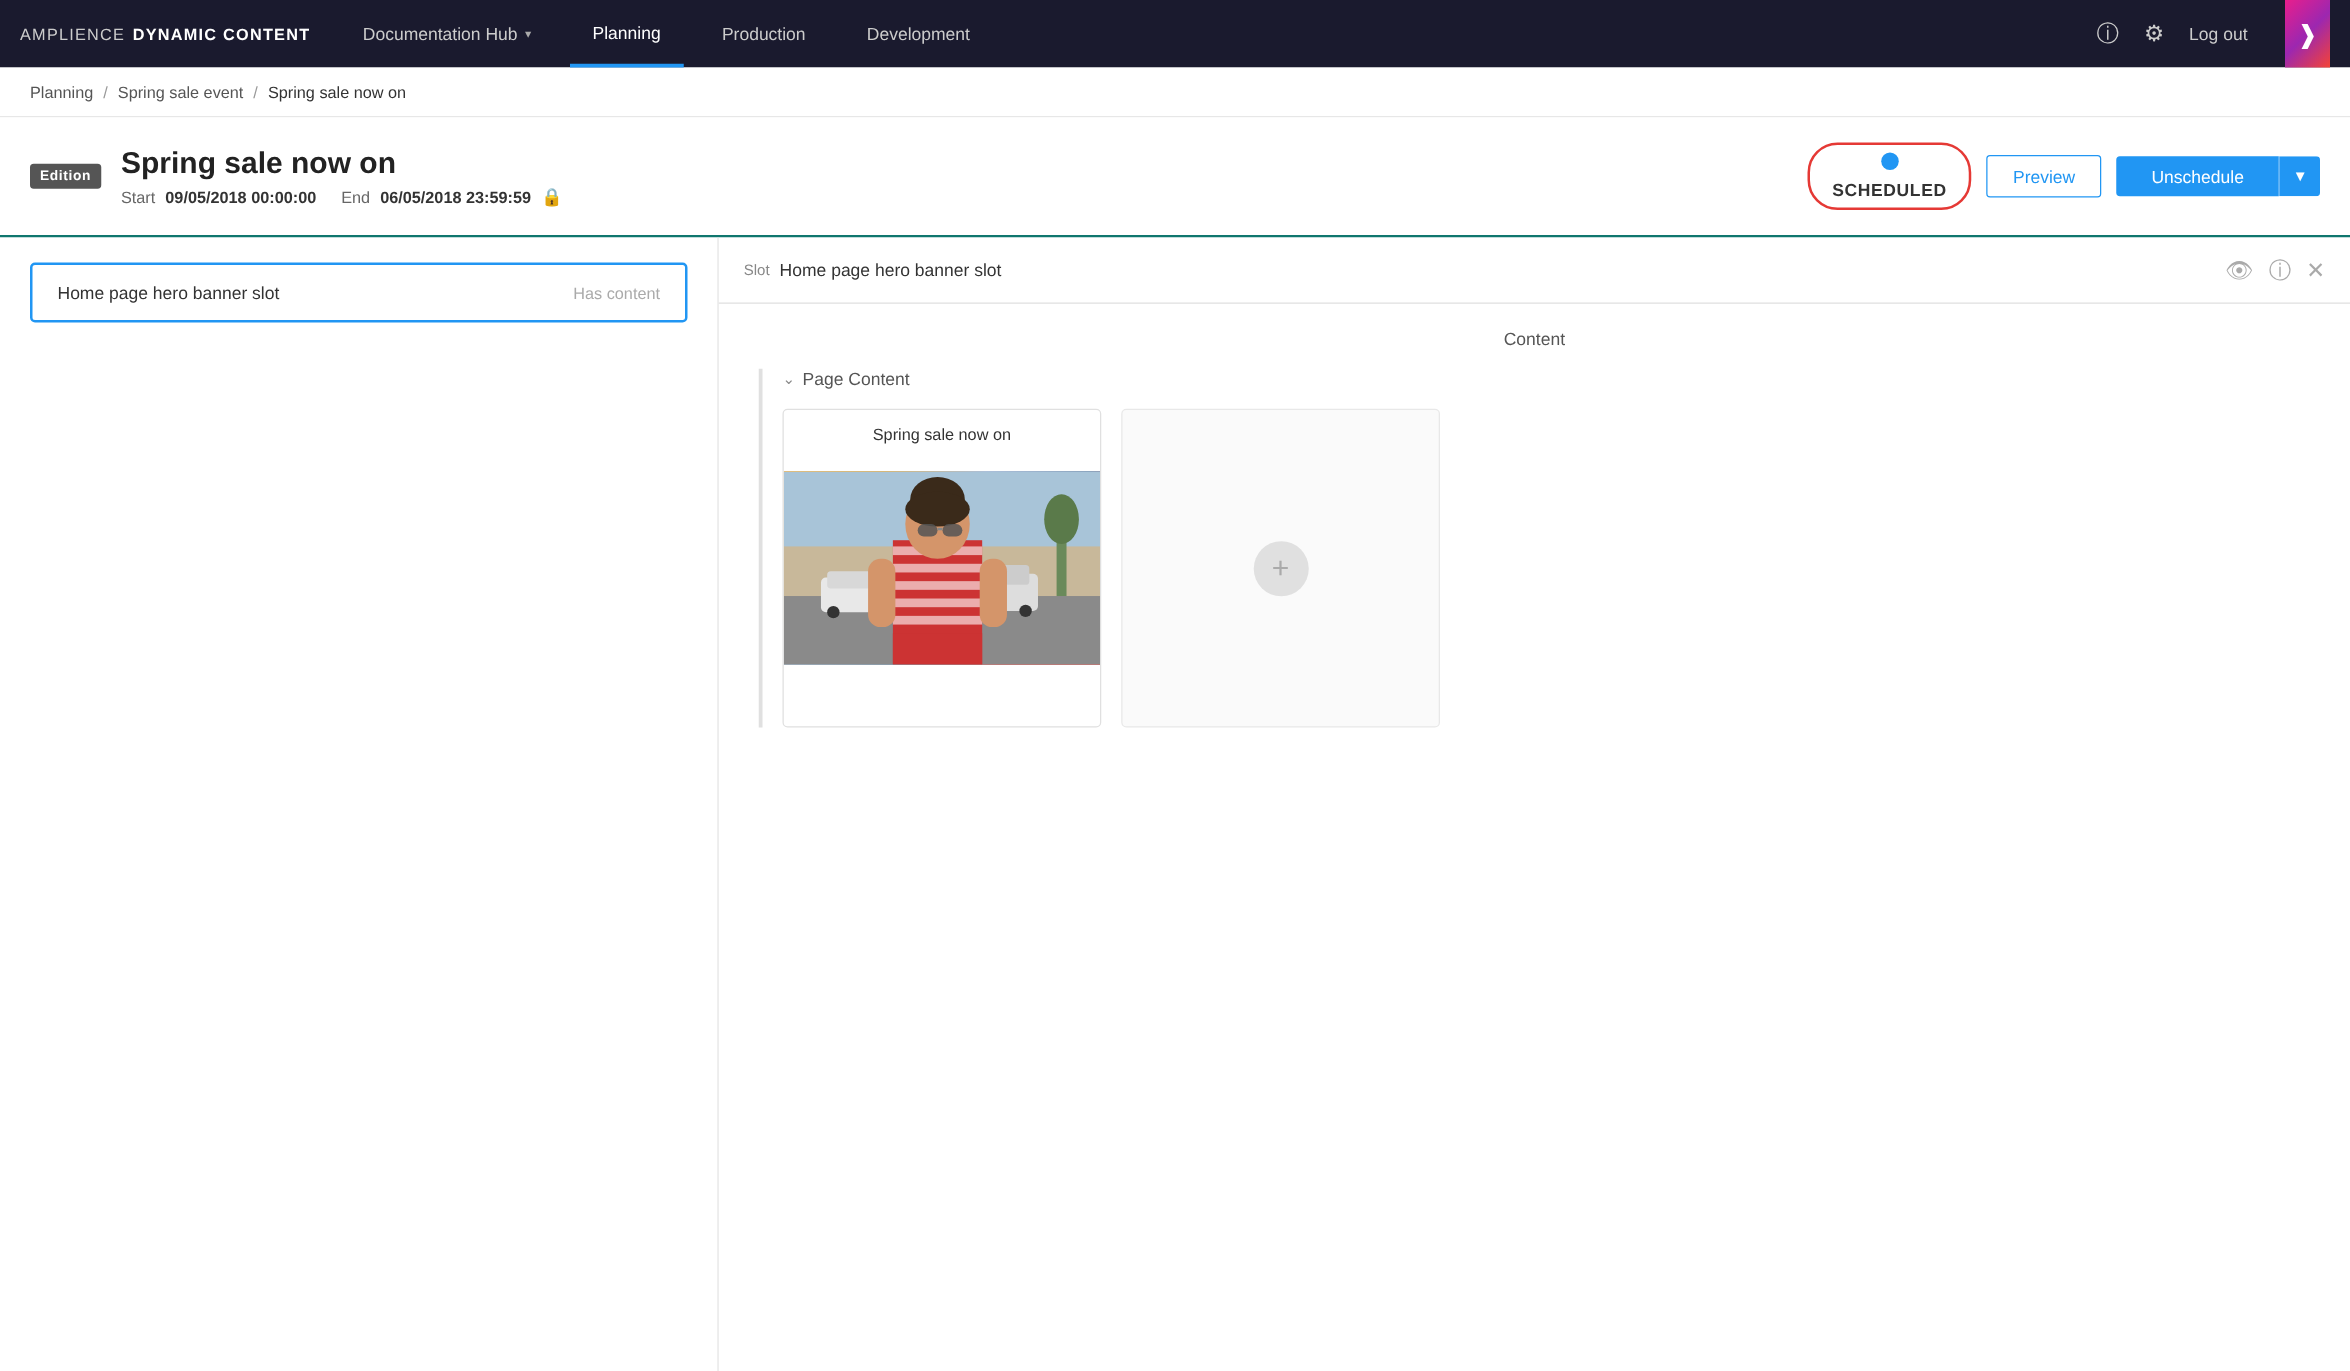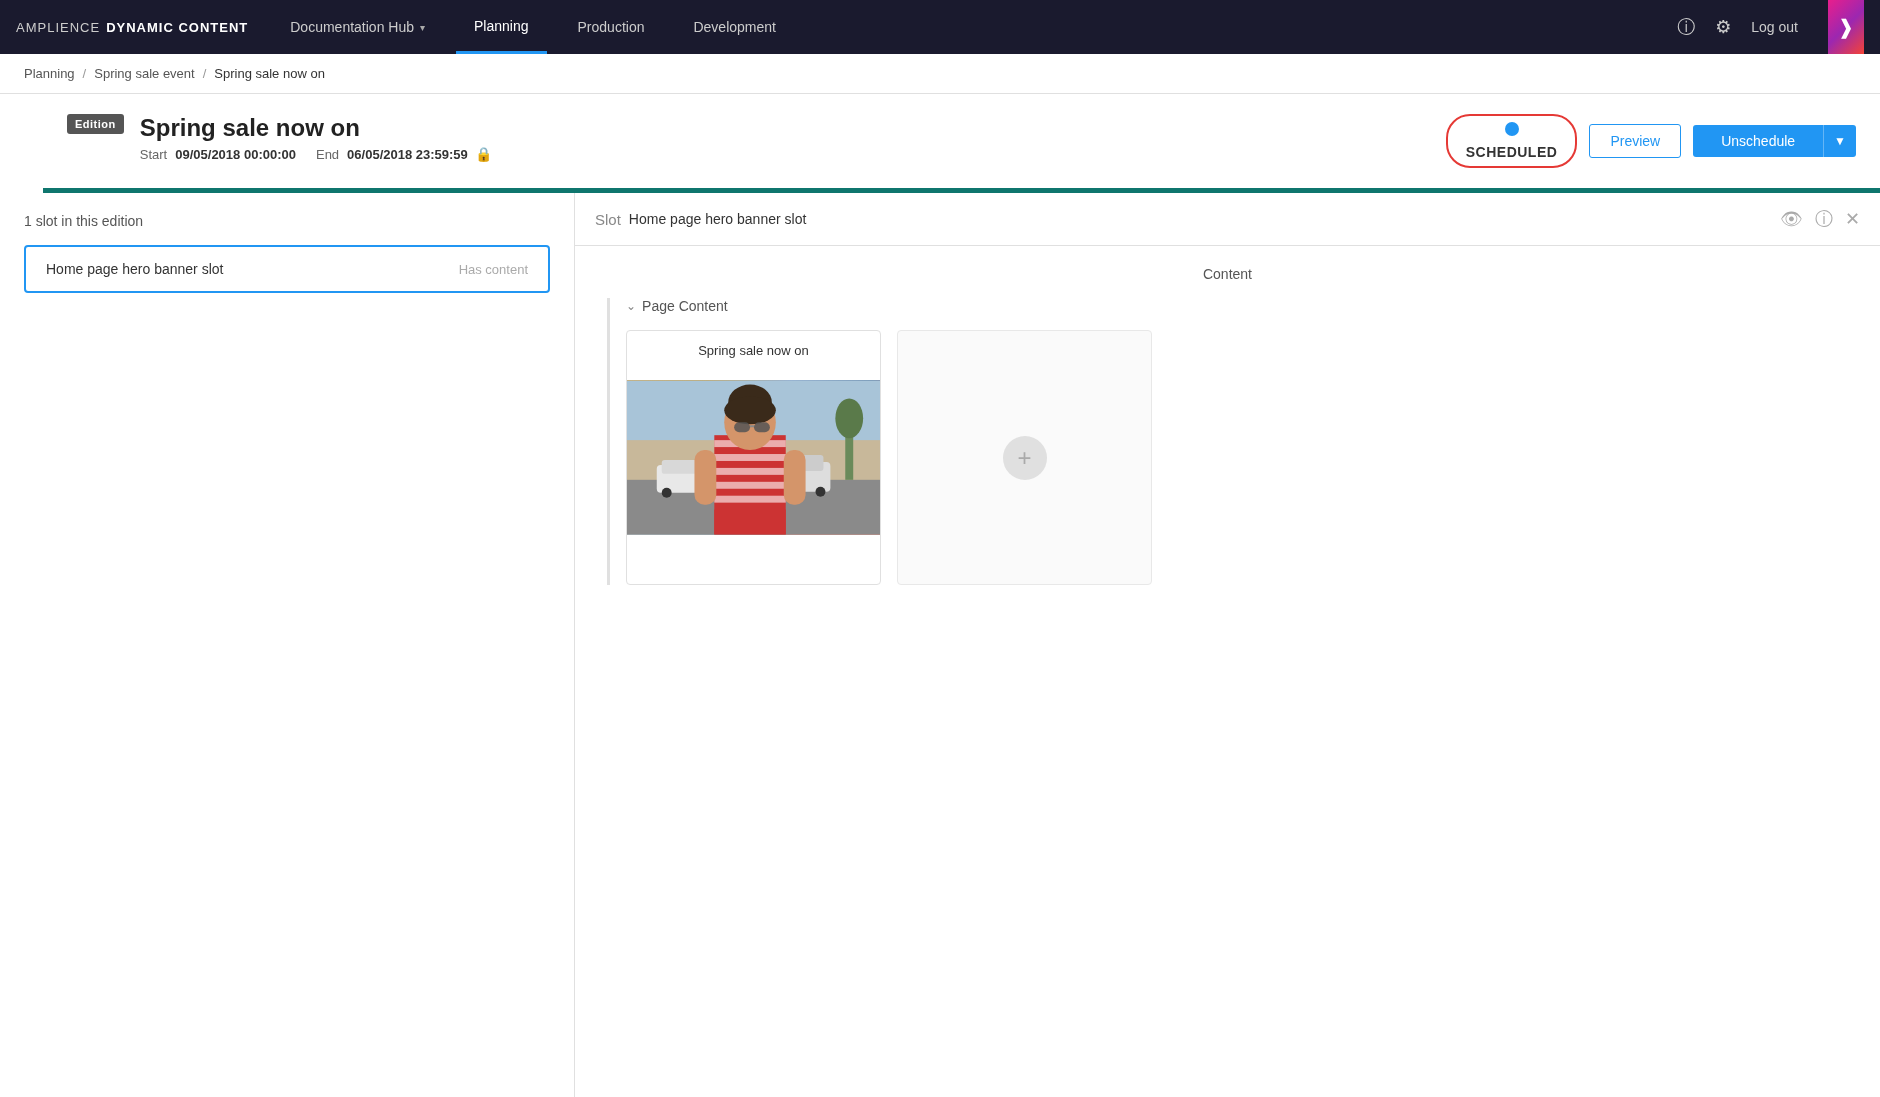--- a/index.html
+++ b/index.html
@@ -110,25 +110,24 @@
     .main-wrapper {
       display: flex;
       flex-direction: column;
       background: #fff;
       min-height: calc(1097px - 54px - 40px);
     }
 
     
     .edition-header {
       display: flex;
-      align-items: flex-start;
+      align-items: center;
       padding: 20px 24px;
-      border-bottom: 5px solid #0f766e;
-      background: #fff;
-      margin-left: 43px;
+      border-bottom: 2px solid #0f766e;
+      background: #fff;
     }
     .edition-badge {
       background: #555;
       color: #fff;
       font-size: 11px;
       font-weight: 600;
       padding: 4px 8px;
       border-radius: 3px;
       margin-right: 16px;
       letter-spacing: 0.5px;
@@ -262,21 +261,21 @@
       flex-direction: column;
     }
     .slot-detail-header {
       display: flex;
       align-items: center;
       padding: 14px 20px;
       border-bottom: 1px solid #e0e0e0;
       gap: 8px;
     }
     .slot-label {
-      font-size: 15px;
+      font-size: 12px;
       color: #888;
       font-weight: 500;
     }
     .slot-detail-name {
       font-size: 14px;
       color: #333;
       font-weight: 400;
       flex: 1;
     }
     .slot-header-icons {
@@ -439,21 +438,20 @@
       <div class="unschedule-group">
         <button class="unschedule-btn">Unschedule</button>
         <button class="unschedule-dropdown">▼</button>
       </div>
     </div>
   </div>
 
   <div class="content-panels">
 
     <div class="left-panel">
-      <div class="slots-heading">1 slot in this edition</div>
       <div class="slot-item">
         <span class="slot-name">Home page hero banner slot</span>
         <span class="slot-status">Has content</span>
       </div>
     </div>
 
     <div class="right-panel">
       <div class="slot-detail-header">
         <span class="slot-label">Slot</span>
         <span class="slot-detail-name">Home page hero banner slot</span>

